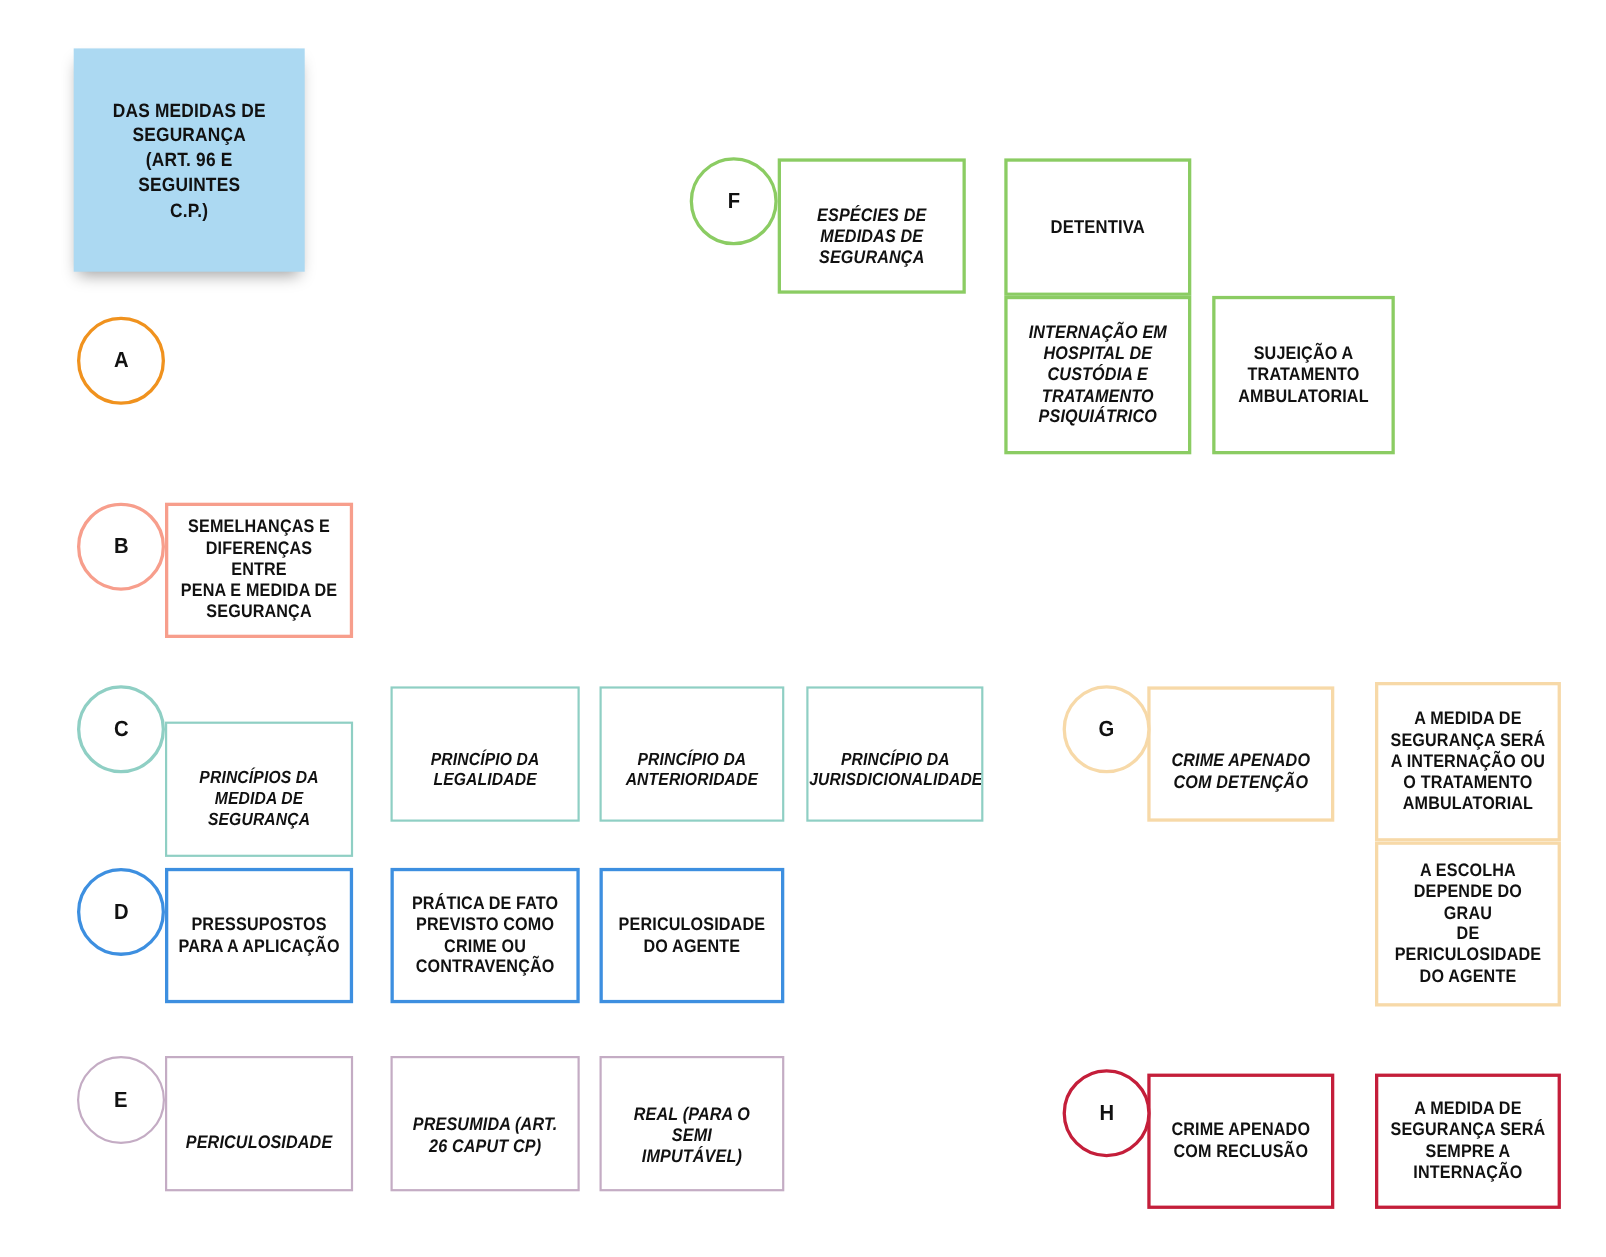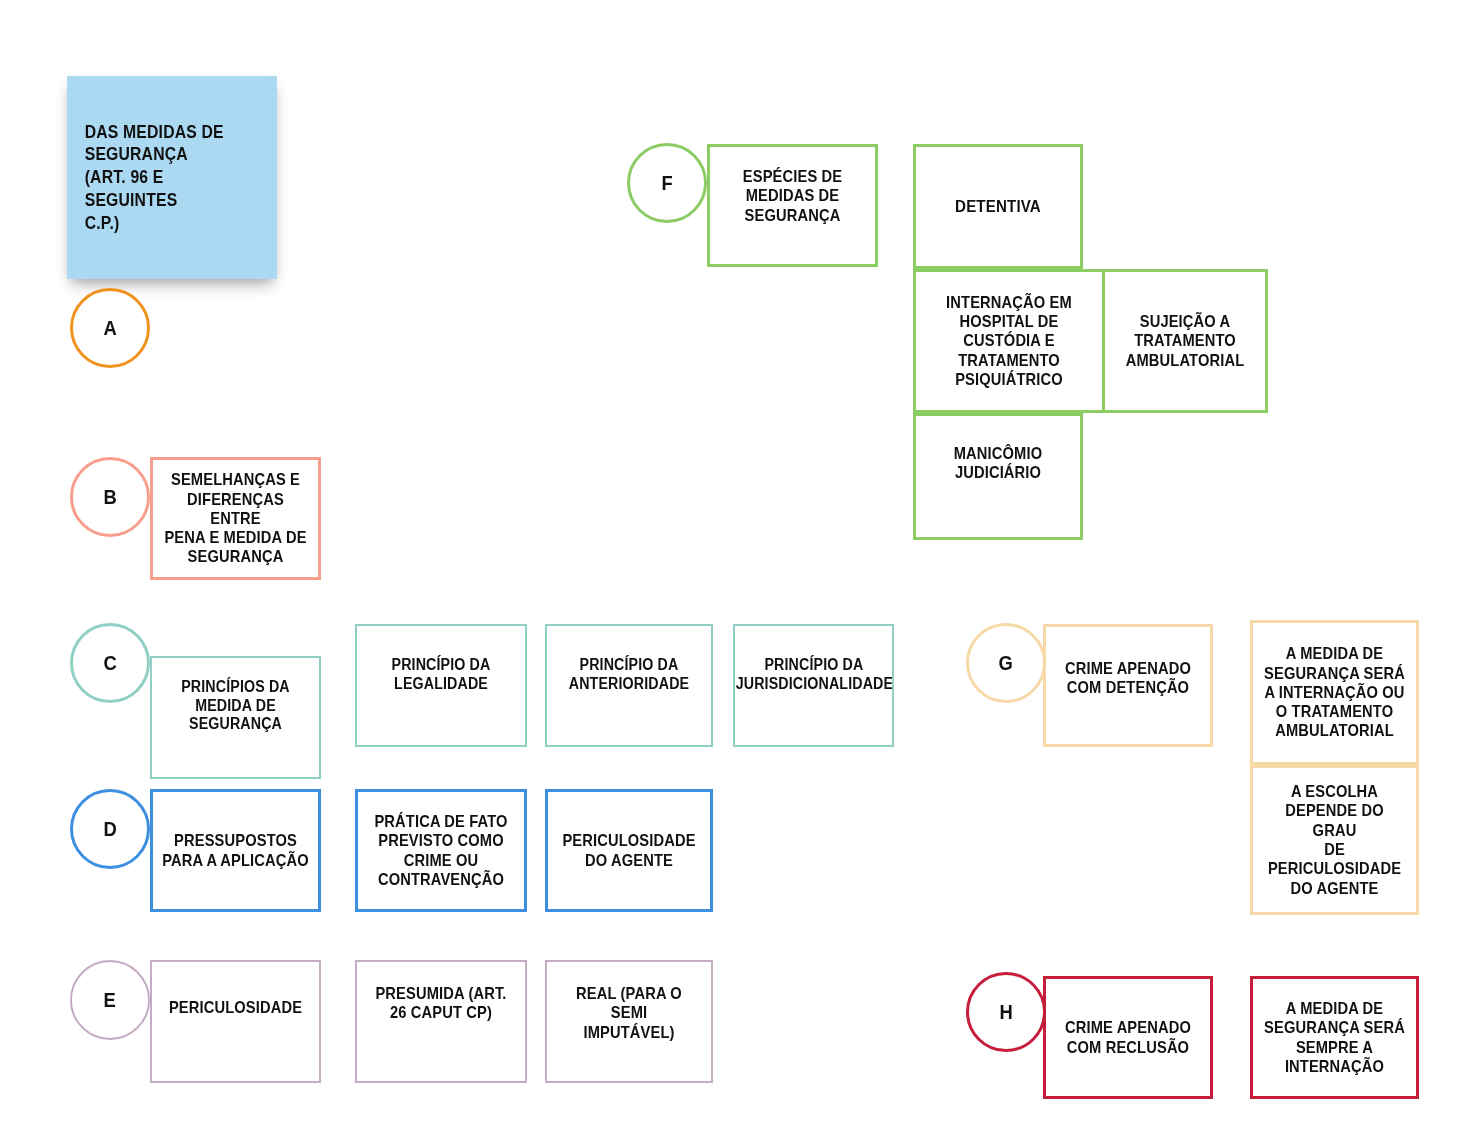--- a/index.html
+++ b/index.html
@@ -8,24 +8,23 @@
     font-family:"Liberation Sans", sans-serif;
   }
   .canvas{position:absolute;left:0;top:0;width:1460px;height:1143px;}
 
   
   .title-card{
     position:absolute;
     background:#ACD9F2;
     box-shadow:0 8px 14px -4px rgba(0,0,0,0.38);
     display:flex;align-items:center;justify-content:center;
-    text-align:left;
+    text-align:center;
     padding:6px 8px;
     box-sizing:border-box;
-    margin-top:32px;
   }
   .title-card .t{
     font-weight:bold;
     font-size:17.5px;
     line-height:1.30;
     letter-spacing:0.2px;
     color:#111111;
     transform:scaleX(0.90);
     white-space:pre-line;
   }
@@ -61,21 +60,21 @@
   .box .txt{
     font-weight:bold;
     color:#111111;
     line-height:1.17;
     letter-spacing:0.15px;
     transform:scaleX(0.89);
     white-space:pre-line;
     width:112%;
   }
   .v-center{align-items:center;}
-  .v-upper{align-items:flex-start;}
+  .v-upper{align-items:center;font-style:italic;}
 </style>
 </head>
 <body>
 
 <div class="canvas">
 
   <div class="title-card" style="left:67px;top:44px;width:210px;height:203px;">
     <span class="t">DAS MEDIDAS DE
 SEGURANÇA
 (ART. 96 E SEGUINTES
@@ -155,30 +154,26 @@
   </div>
   <div class="box v-upper" style="left:707px;top:144px;width:171px;height:123px;border:3px solid #8BCC63;padding-top:20px;">
     <span class="txt" style="font-size:16.5px;">ESPÉCIES DE
 MEDIDAS DE
 SEGURANÇA</span>
   </div>
 
   <div class="box v-center" style="left:913px;top:144px;width:170px;height:125px;border:3px solid #8BCC63;">
     <span class="txt" style="font-size:17px;">DETENTIVA</span>
   </div>
-  <div class="box v-center" style="left:913px;top:269px;width:192px;height:144px;border:3px solid #8BCC63;">
+  <div class="box v-center" style="left:913px;top:269px;width:170px;height:144px;border:3px solid #8BCC63;font-style:italic;">
     <span class="txt" style="font-size:16.5px;">INTERNAÇÃO EM
 HOSPITAL DE
 CUSTÓDIA E
 TRATAMENTO
 PSIQUIÁTRICO</span>
-  </div>
-  <div class="box v-upper" style="left:913px;top:413px;width:170px;height:127px;border:3px solid #8BCC63;padding-top:28px;">
-    <span class="txt" style="font-size:16.5px;">MANICÔMIO
-JUDICIÁRIO</span>
   </div>
 
   <div class="box v-center" style="left:1102px;top:269px;width:166px;height:144px;border:3px solid #8BCC63;">
     <span class="txt" style="font-size:16.5px;">SUJEIÇÃO A
 TRATAMENTO
 AMBULATORIAL</span>
   </div>
 
   <div class="circle" style="left:966px;top:623px;width:80px;height:80px;border:3px solid #F7D9A8;">
     <span class="lbl">G</span>

